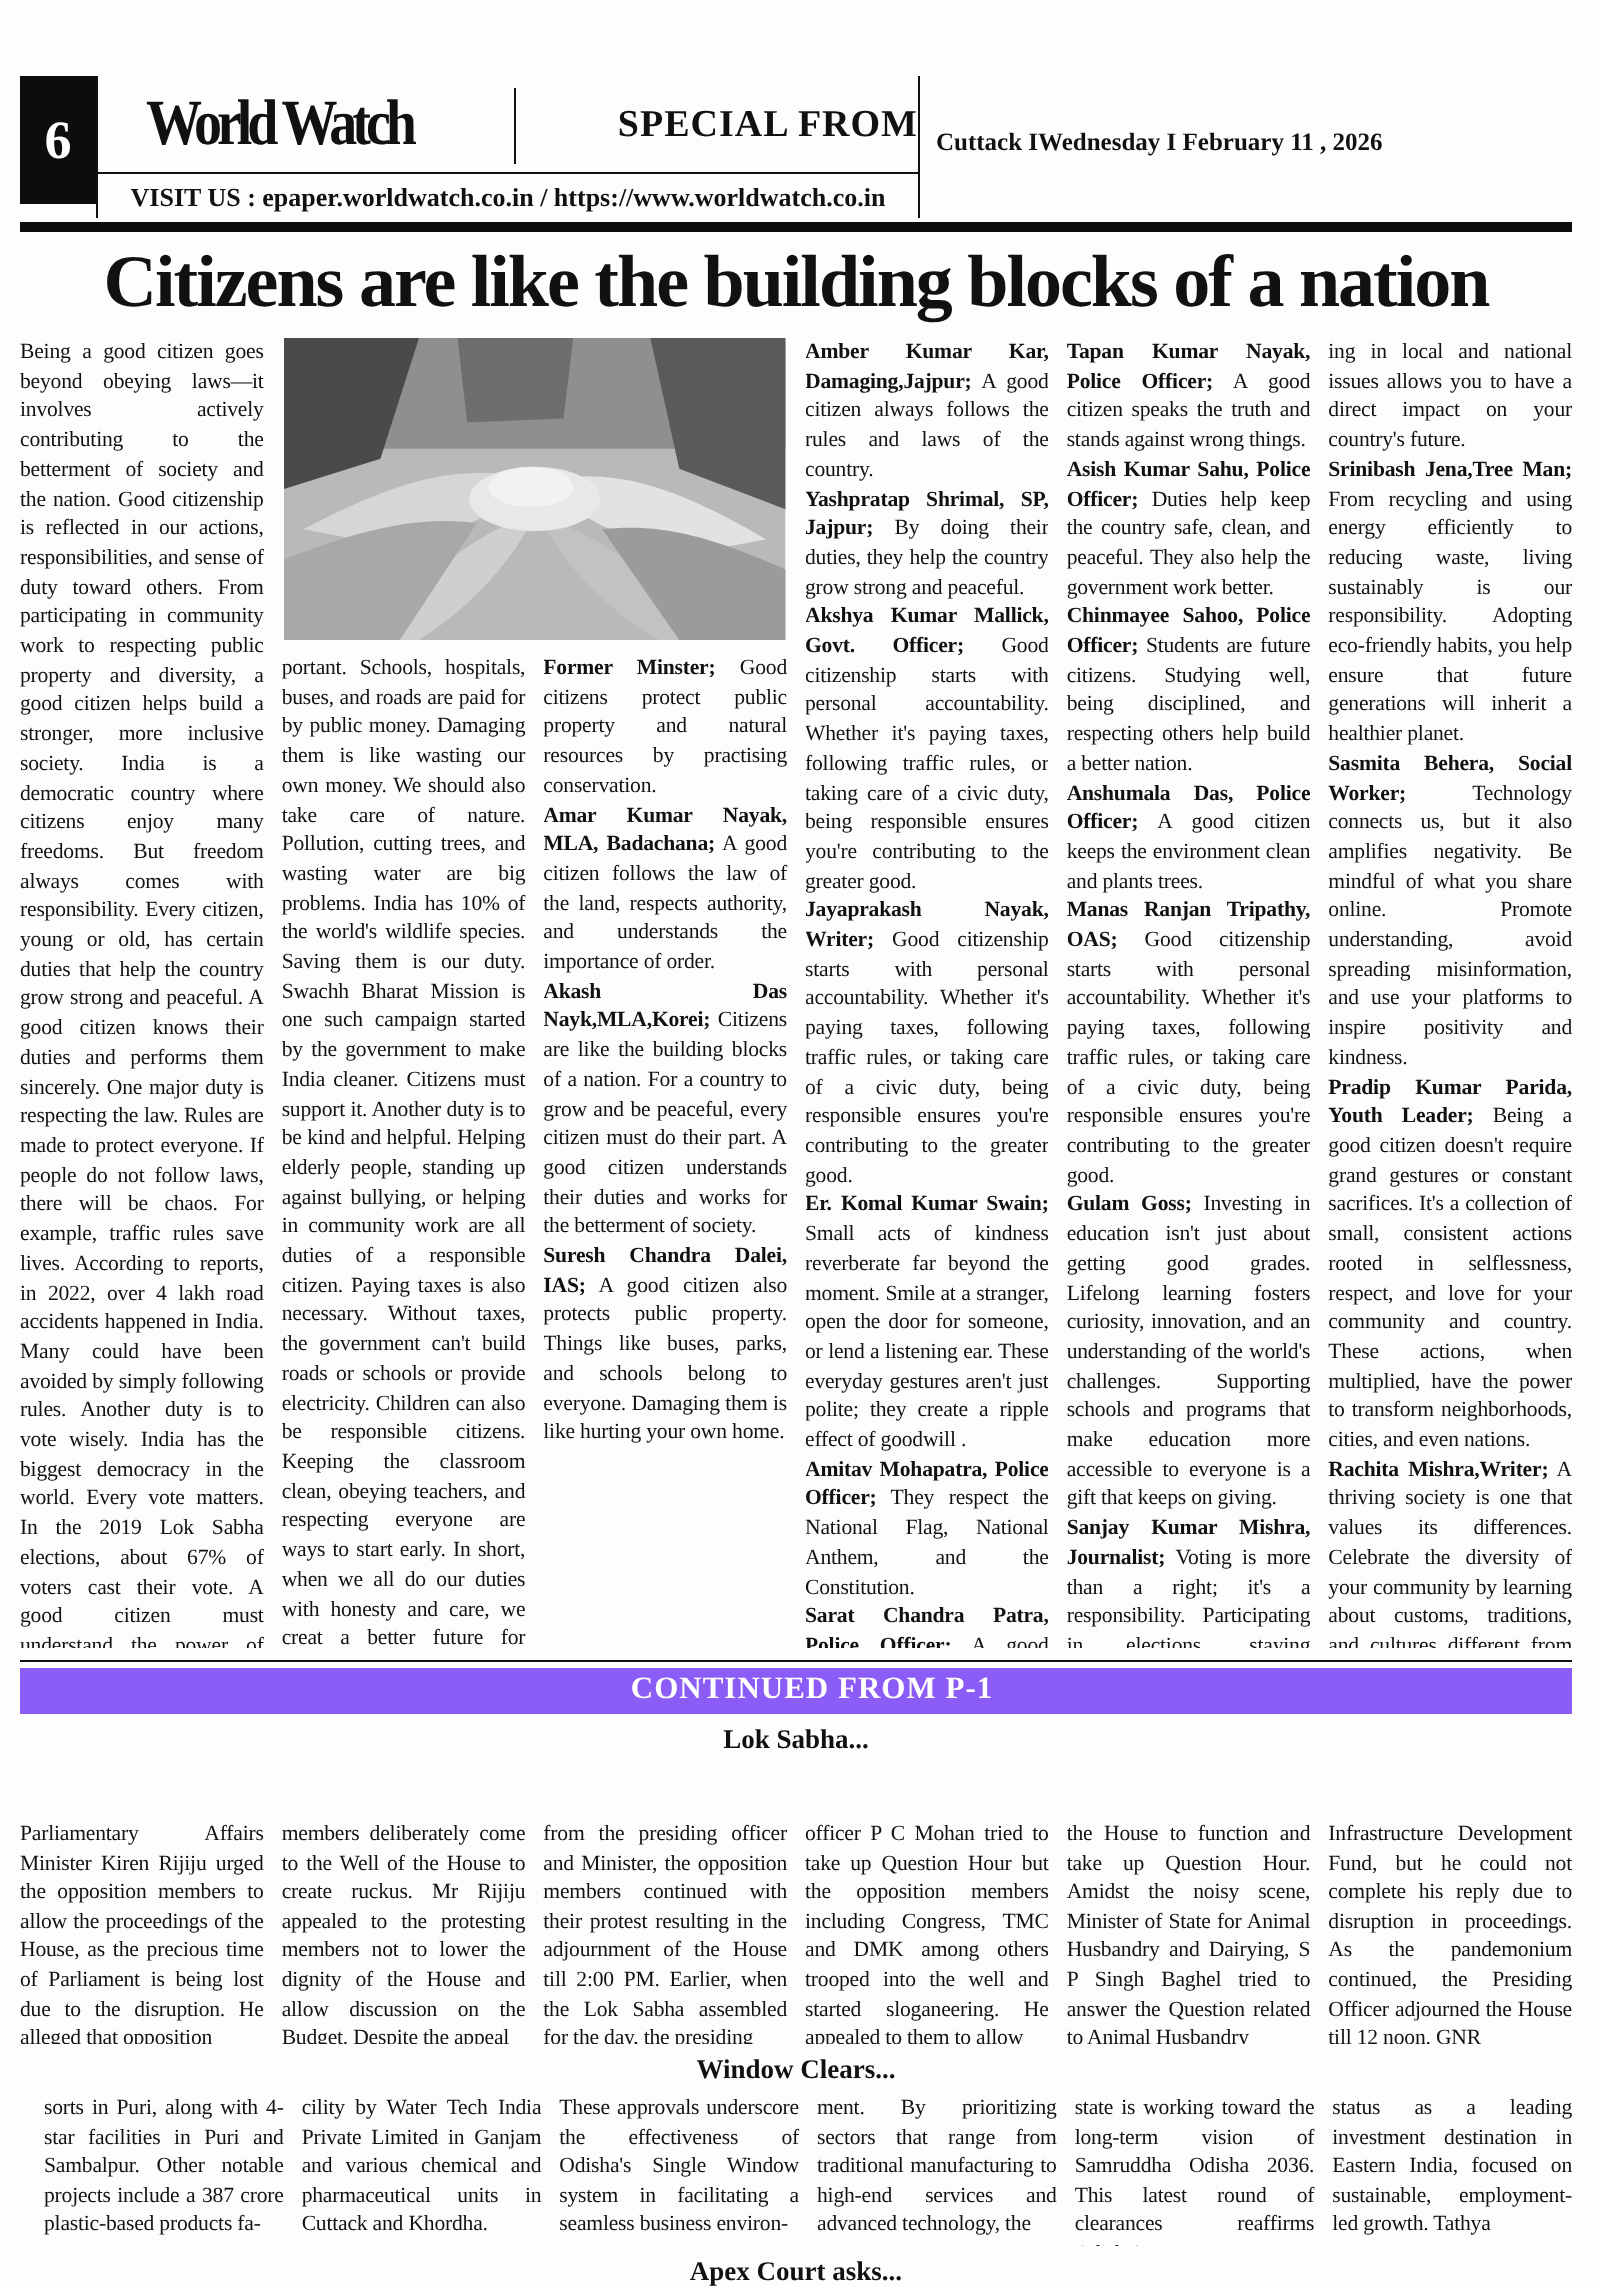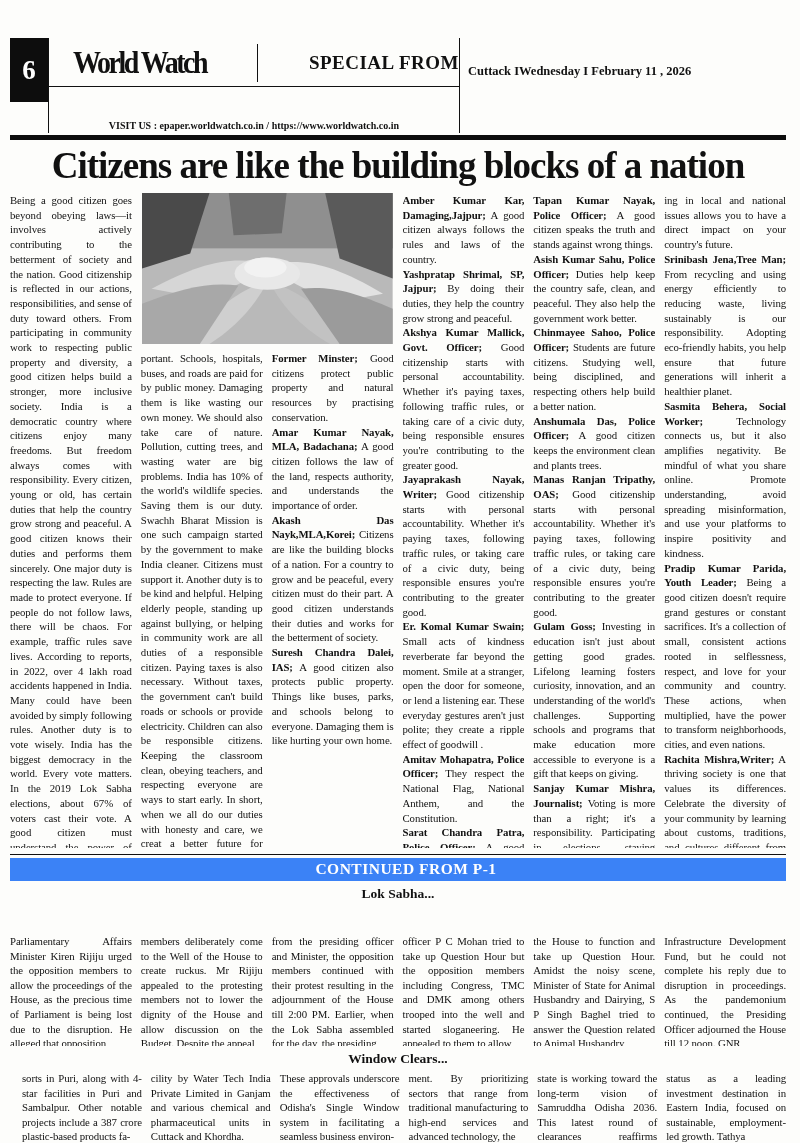--- a/index.html
+++ b/index.html
@@ -18,21 +18,21 @@
   }
   .head-main{flex:1 1 auto;display:flex;flex-direction:column;border-left:1.5px solid #111;}
   .mast-row{display:flex;align-items:center;justify-content:space-between;gap:8px;height:42px;padding-top:4px;padding-left:24px;}
   .logo{
     font-weight:900;font-size:28px;letter-spacing:-2.5px;
     transform:scaleY(1.15);white-space:nowrap;
   }
   .vdiv{width:1.5px;align-self:stretch;background:#111;margin:2px 0;}
   .special{font-weight:700;font-size:19px;letter-spacing:.5px;white-space:nowrap;}
   .midline{border-bottom:1.5px solid #111;margin:2px 0 0 0;}
-  .visit{font-weight:700;font-size:10px;text-align:center;padding:4px 0 2px 0;margin-top:29px;}
+  .visit{font-weight:700;font-size:13px;text-align:center;padding:4px 0 2px 0;}
   .head-right{
     flex:0 0 318px;border-left:1.5px solid #111;
     font-weight:700;font-size:12.5px;padding:26px 0 0 8px;white-space:nowrap;
   }
   .thickbar{height:5px;background:#0d0d0d;margin-top:2px;}
   
   .headline{
     margin:4px 0 6px 0;text-align:center;font-size:37px;font-weight:700;
     letter-spacing:-1px;white-space:nowrap;
   }
@@ -48,21 +48,21 @@
   .c2{grid-column:2;grid-row:2;}
   .c3{grid-column:3;grid-row:2;}
   .c4{grid-column:4;grid-row:1/3;}
   .c5{grid-column:5;grid-row:1/3;}
   .c6{grid-column:6;grid-row:1/3;}
   .seg{margin:0;}
   .seg b{font-weight:700;}
   
   .contwrap{margin-top:6px;border-top:1.5px solid #111;padding-top:3px;}
   .banner{
-    background:#3b82f6;color:#fff;text-align:center;font-weight:700;
+    background:#8b5cf6;color:#fff;text-align:center;font-weight:700;
     font-size:15.5px;letter-spacing:.5px;padding:2px 0 3px 16px;
   }
   .csec h2{margin:5px 0 4px 0;text-align:center;font-size:13.5px;font-weight:700;}
   .ccols{display:grid;grid-template-columns:repeat(6,1fr);column-gap:9px;overflow:hidden;}
   .ccol{font-size:10.8px;line-height:14.6px;text-align:justify;letter-spacing:-.1px;}
   .h-lok{height:112px;margin-top:32px;}
   .h-win{height:76px;margin-left:12px;}
   .h-apex{height:46px;}
 </style>
 </head>

